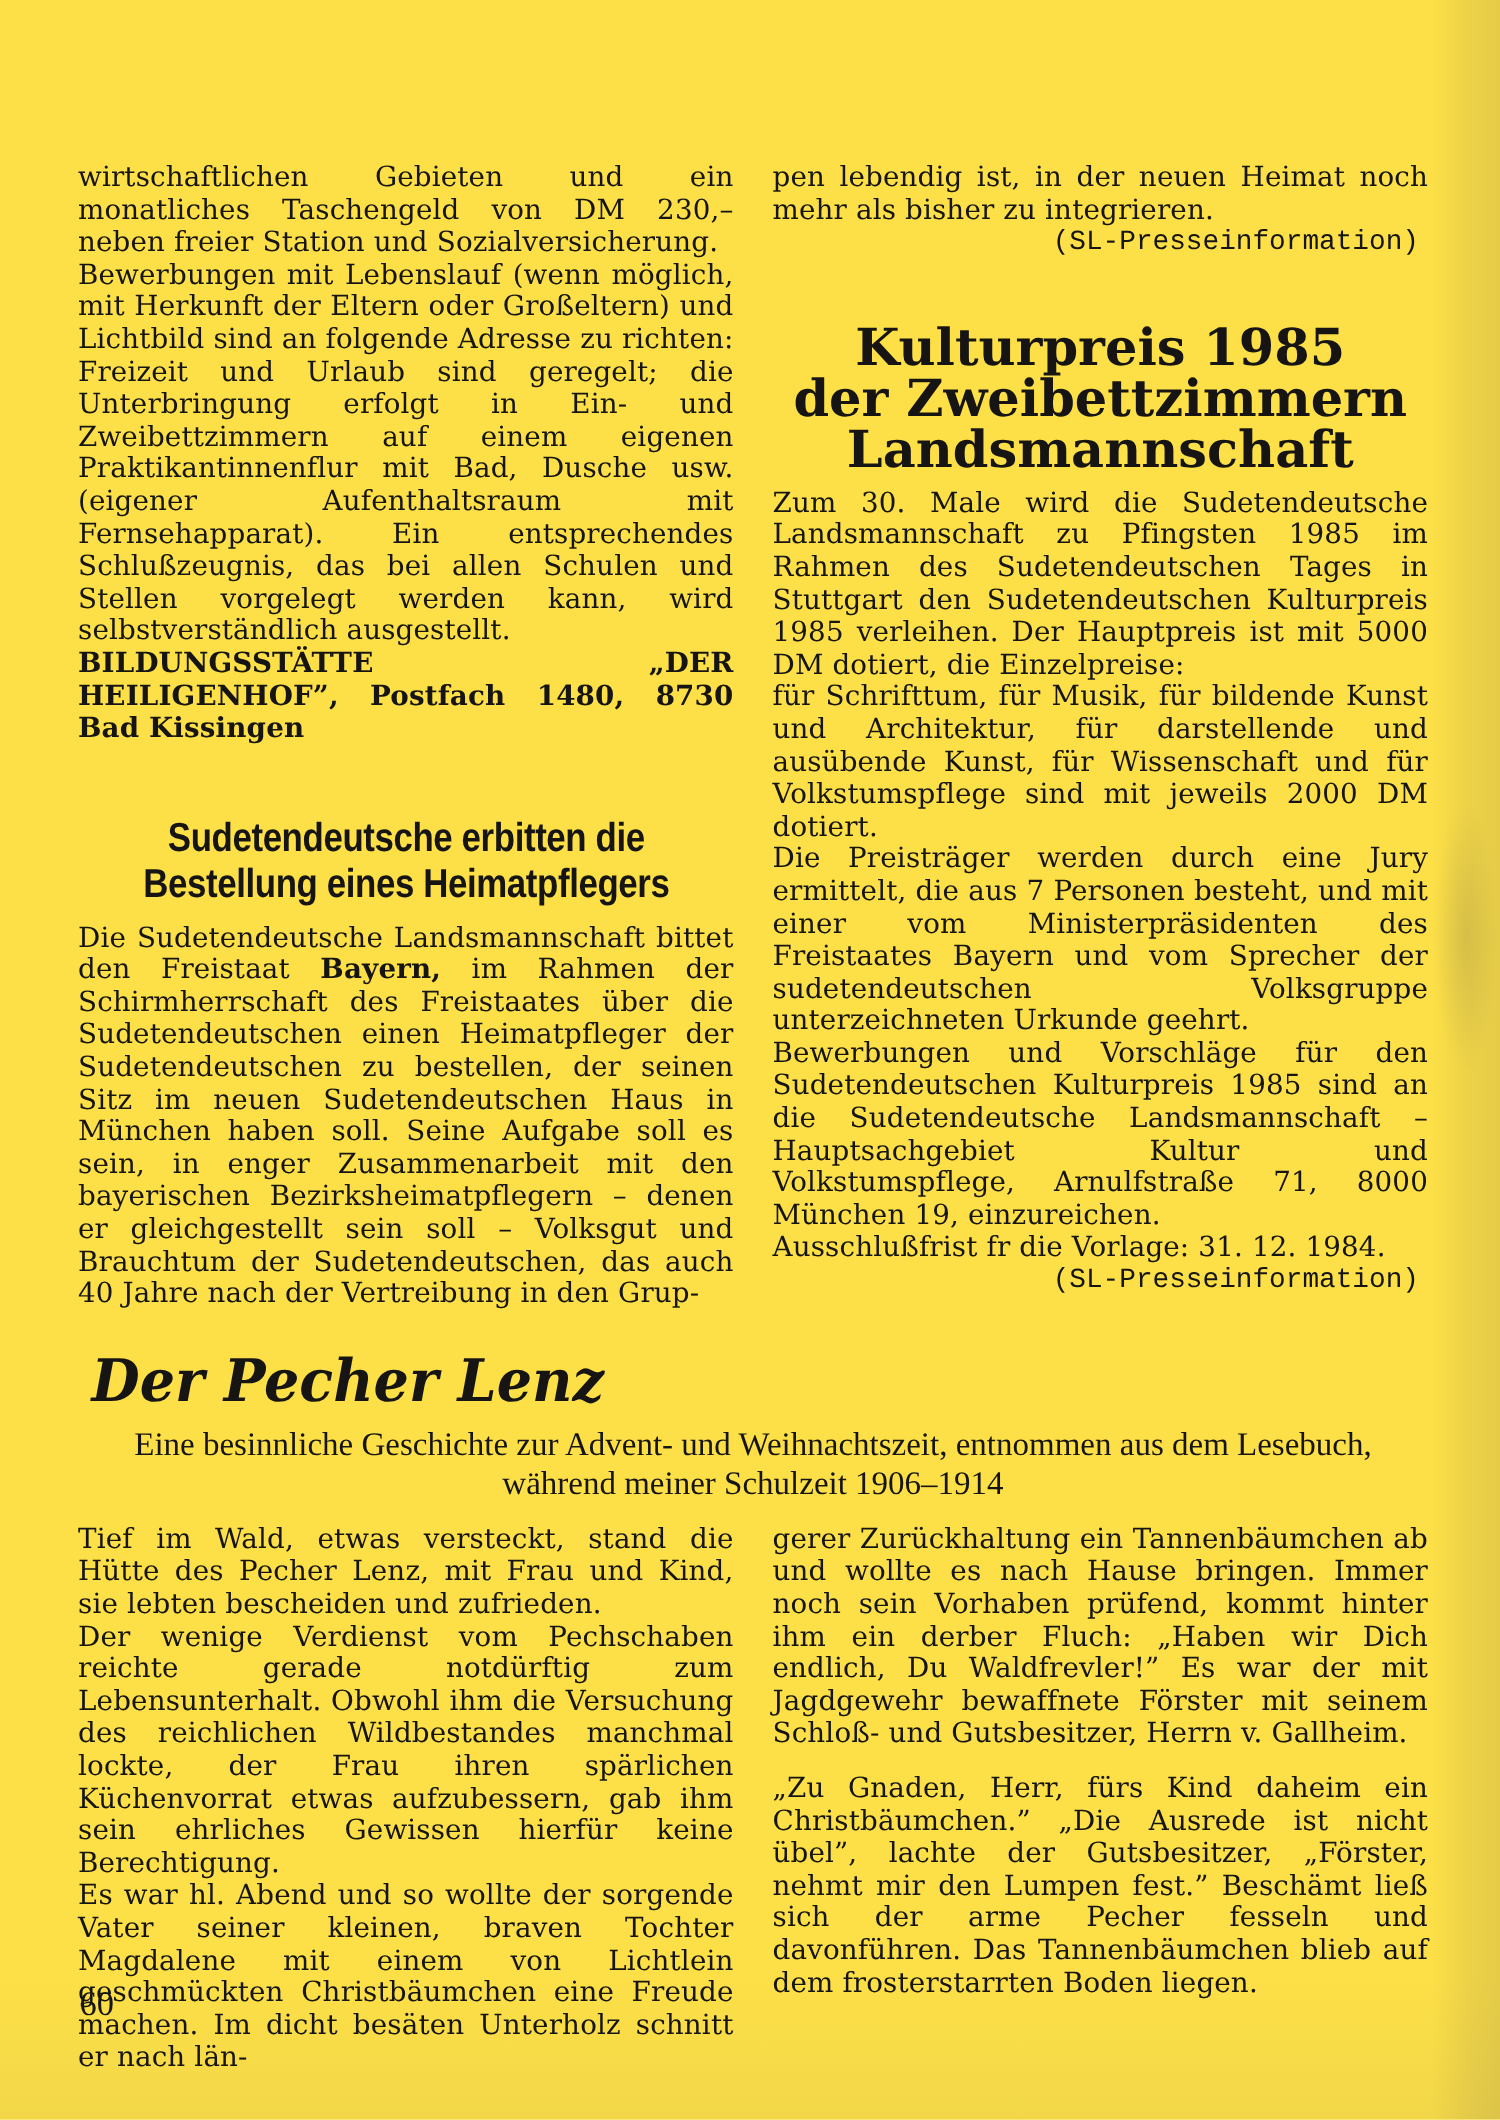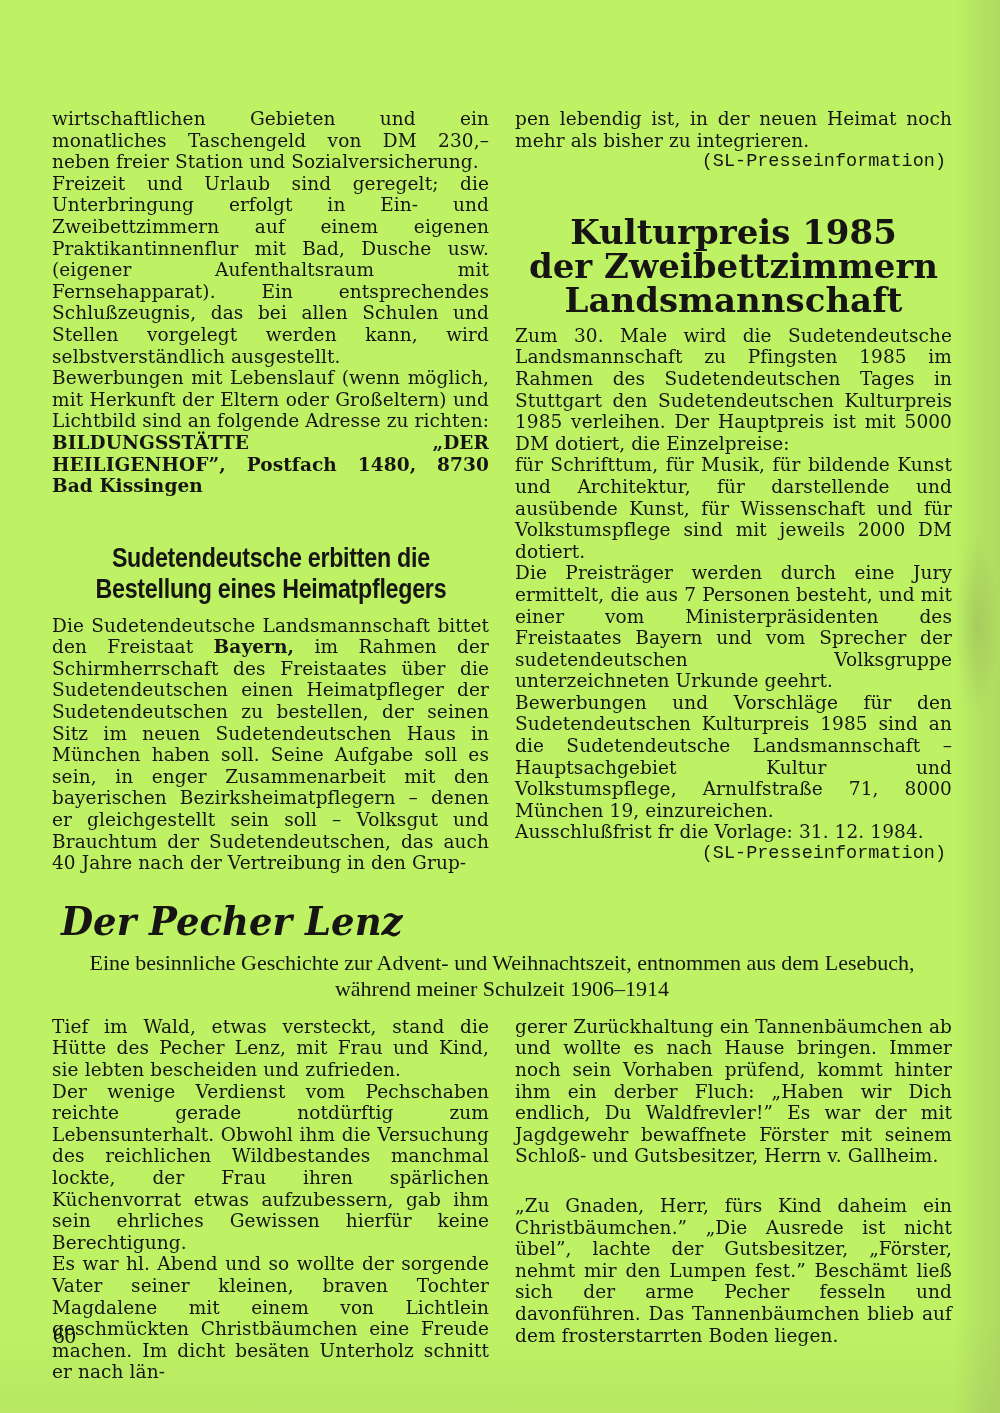--- a/index.html
+++ b/index.html
@@ -1,20 +1,20 @@
 <!DOCTYPE html>
 <html><head>
   <meta charset="utf-8">
   <style>
     html, body { margin: 0; padding: 0; }
     .page {
       position: relative;
       width: 1000px;
       height: 1413px;
-      background: #bef264;
+      background: #fde047;
       color: #161513;
       font-family: "DejaVu Serif", serif;
       overflow: hidden;
     }
     
     .edge-band {
       position: absolute; top: 0; right: 0; width: 46px; height: 100%;
       background: linear-gradient(to right, rgba(92,86,76,0) 0%, rgba(92,86,76,0.10) 55%, rgba(92,86,76,0.15) 100%);
       pointer-events: none;
     }
@@ -90,21 +90,21 @@
     }
     .feature-subtitle {
       margin: 8px auto 0 auto;
       max-width: 900px;
       text-align: center;
       font-family: "Liberation Serif", serif;
       font-size: 22px;
       line-height: 26px;
     }
     .feature-row { margin-top: 14px; }
-    .para-gap { margin-top: 28px; }
+    .para-gap { margin-top: 15px; }
     .page-number {
       position: absolute;
       left: 53px;
       top: 1297px;
       font-family: Liberation Serif, serif;
       font-size: 23px;
       margin-top: 26px;
     }
   </style>
 </head>
@@ -114,22 +114,22 @@
   <div class="edge-band"></div>
   <div class="edge-smudge"></div>
   <div class="edge-bottom"></div>
 
   <div class="content">
 
     <div class="row">
 
       <div class="col">
         <p class="para">wirtschaftlichen Gebieten und ein monatliches Taschengeld von DM 230,– neben freier Station und Sozialversicherung.</p>
+        <p class="para">Bewerbungen mit Lebenslauf (wenn möglich, mit Herkunft der Eltern oder Großeltern) und Lichtbild sind an folgende Adresse zu richten:</p>
         <p class="para">Freizeit und Urlaub sind geregelt; die Unterbringung erfolgt in Ein- und Zweibettzimmern auf einem eigenen Praktikantinnenflur mit Bad, Dusche usw. (eigener Aufenthaltsraum mit Fernsehapparat). Ein entsprechendes Schlußzeugnis, das bei allen Schulen und Stellen vorgelegt werden kann, wird selbstverständlich ausgestellt.</p>
-        <p class="para">Bewerbungen mit Lebenslauf (wenn möglich, mit Herkunft der Eltern oder Großeltern) und Lichtbild sind an folgende Adresse zu richten:</p>
         <p class="para bold">BILDUNGSSTÄTTE „DER HEILIGENHOF”, Postfach 1480, 8730 Bad Kissingen</p>
 
         <div class="sans-heading">
           <div><span class="condense">Sudetendeutsche erbitten die</span></div>
           <div><span class="condense">Bestellung eines Heimatpflegers</span></div>
         </div>
 
         <p class="para"><span>Die Sudetendeutsche Landsmannschaft bittet den Freistaat </span><b>Bayern,</b><span> im Rahmen der Schirmherrschaft des Freistaates über die Sudetendeutschen einen Heimatpfleger der Sudetendeutschen zu bestellen, der seinen Sitz im neuen Sudetendeutschen Haus in München haben soll. Seine Aufgabe soll es sein, in enger Zusammenarbeit mit den bayerischen Bezirksheimatpflegern – denen er gleichgestellt sein soll – Volksgut und Brauchtum der Sudetendeutschen, das auch 40 Jahre nach der Vertreibung in den Grup-</span></p>
       </div>
 

